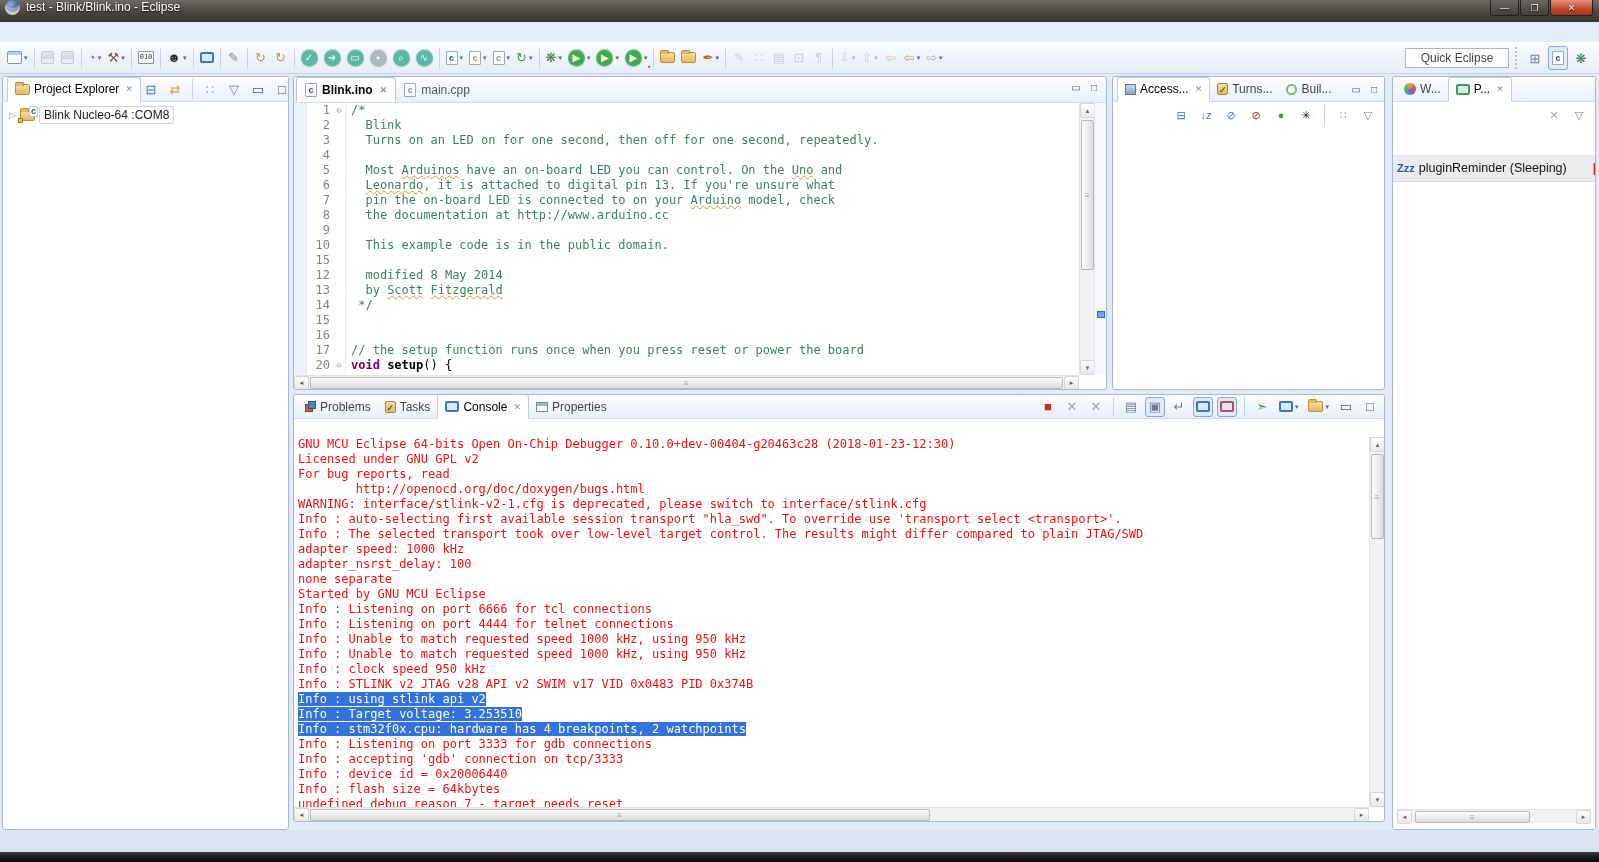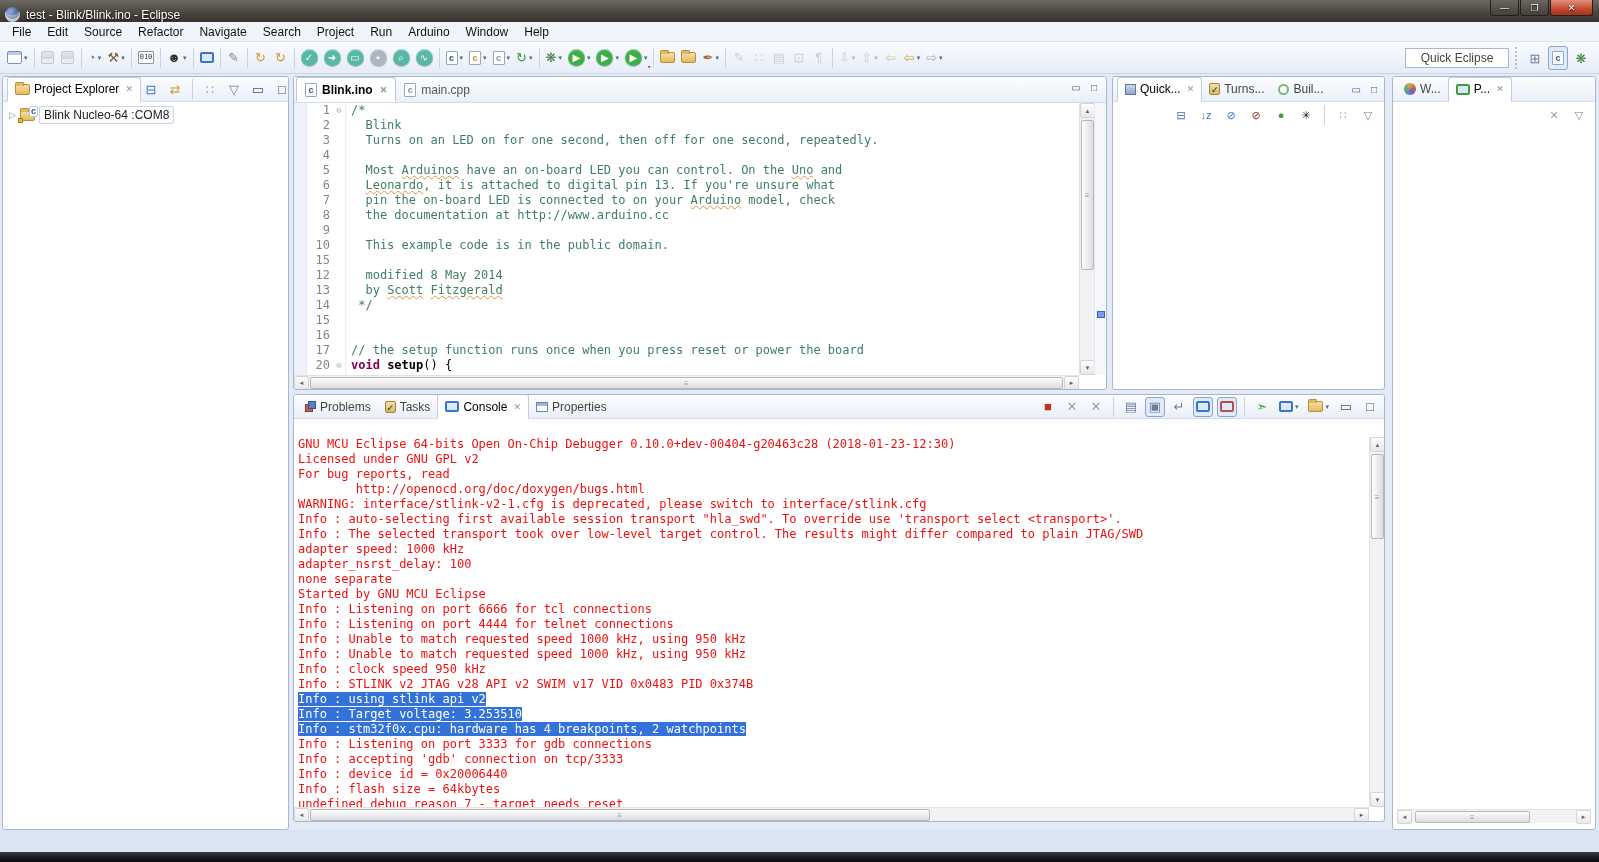--- a/index.html
+++ b/index.html
@@ -2,21 +2,21 @@
 <html><head>
 <meta charset="utf-8">
 <style>
   * { margin:0; padding:0; box-sizing:border-box; }
   html,body { background:#9aa2ad; }
   .screen{position:relative;width:1599px;height:862px;background:#e4ebf7;overflow:hidden;
           font-family:"Liberation Sans",sans-serif;font-size:12px;color:#222;}
 
   
   .titlebar{position:absolute;left:0;top:0;width:100%;height:22px;
-    background:linear-gradient(#6e6962,#4b463f 55%,#39342f);display:flex;align-items:flex-end;
+    background:linear-gradient(#6e6962,#4b463f 55%,#39342f);display:flex;align-items:flex-start;
     color:#fff;text-shadow:0 1px 2px #000;padding-left:5px;}
   .eclipse-ico{width:15px;height:15px;border-radius:50%;margin-right:6px;flex:0 0 auto;
     background:radial-gradient(circle at 35% 30%,#8fb0e8,#31415e 75%);
     box-shadow:inset 0 -3px 0 rgba(255,255,255,.55), inset 0 -7px 0 rgba(255,255,255,.35);}
   .winbtns{position:absolute;right:6px;top:0;display:flex;}
   .winbtn{width:29px;height:16px;border:1px solid #23201c;border-top:none;display:flex;align-items:center;
     justify-content:center;font-size:9px;color:#fff;background:linear-gradient(#6b665f,#45403a);
     border-radius:0 0 3px 3px;margin-left:1px;}
   .winbtn.close{width:43px;background:linear-gradient(#e2917c,#c3492f 60%,#a23520);}
 
@@ -158,33 +158,20 @@
   <div class="titlebar">
     <span class="eclipse-ico"></span>
     <span>test - Blink/Blink.ino - Eclipse</span>
     <div class="winbtns">
       <span class="winbtn">—</span>
       <span class="winbtn">❐</span>
       <span class="winbtn close">✕</span>
     </div>
   </div>
 
-  <div class="menubar" id="menubar">
-      <span class="menu-item">File</span>
-      <span class="menu-item">Edit</span>
-      <span class="menu-item">Source</span>
-      <span class="menu-item">Refactor</span>
-      <span class="menu-item">Navigate</span>
-      <span class="menu-item">Search</span>
-      <span class="menu-item">Project</span>
-      <span class="menu-item">Run</span>
-      <span class="menu-item">Arduino</span>
-      <span class="menu-item">Window</span>
-      <span class="menu-item">Help</span>
-    </div>
 
   <div class="toolbar">
     <span id="tb-left" style="display:flex;align-items:center;">
         <span class="tb-btn">
           <span class="ic-win"></span>
           <span class="dd">▾</span>
         </span>
         <span class="tb-sep"></span>
         <span class="tb-btn dis">
           <span class="ic-floppy"></span>
@@ -461,21 +448,21 @@
           <span class="grip">≡</span>
         </div>
       <span class="sb-btn" style="right:0;top:0;">▸</span>
     </div>
   </div>
 
   <div class="panel" style="left:1112px;top:76px;width:273px;height:314px;">
     <div class="phead">
       <span class="ptab active">
         <span class="ic-grid"></span>
-        <span>Quick...</span>
+        <span>Access...</span>
         <span class="tab-close">✕</span>
       </span>
       <span class="ptab">
         <span class="ic-tasks">✓</span>
         <span>Turns...</span>
       </span>
       <span class="ptab">
         <span class="ic-target"></span>
         <span>Buil...</span>
       </span>
@@ -610,20 +597,25 @@
       </span>
     </div>
     <div class="vtb" id="plugin-toolbar">
         <span class="tb-btn" style="height: 20px;">
           <span class="ic-glyph" style="color: rgb(154, 163, 173);">✕</span>
         </span>
         <span class="tb-btn" style="height: 20px;">
           <span class="ic-glyph" style="color: rgb(107, 124, 154);">▽</span>
         </span>
       </div>
+    <div class="zrow">
+      <span class="zzz">Zzz</span>
+      <span class="zlbl">pluginReminder (Sleeping)</span>
+      <span class="zcut">[</span>
+    </div>
 
     <div class="sb-h" style="left:4px;right:4px;bottom:6px;">
       <span class="sb-btn" style="left:0;top:0;">◂</span>
       <div class="thumb-h" style="left:18px;width:115px;">
           <span class="grip">≡</span>
         </div>
       <span class="sb-btn" style="right:0;top:0;">▸</span>
     </div>
   </div>
 

